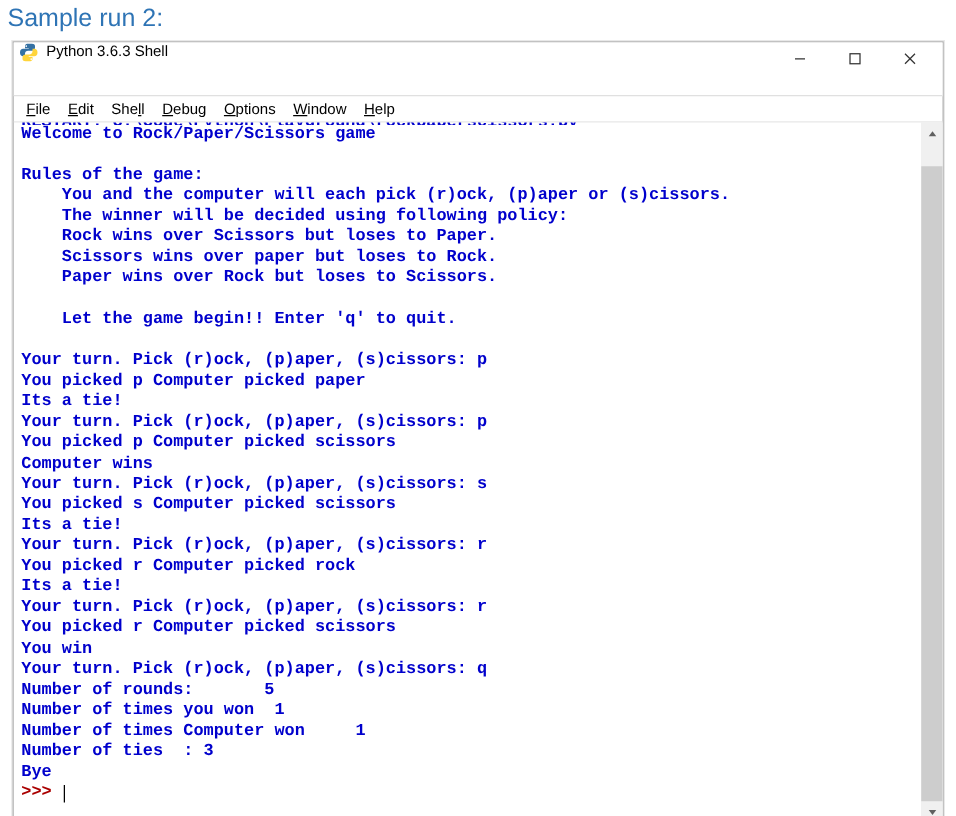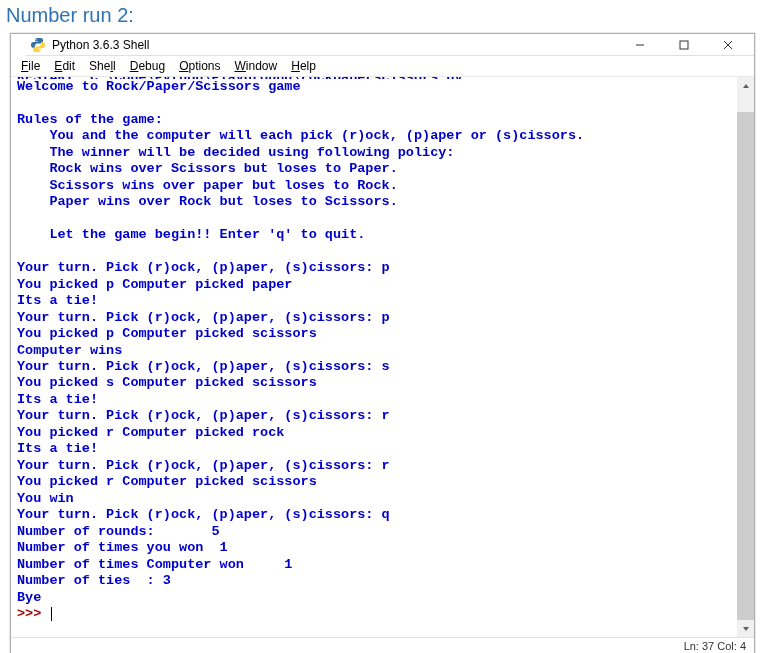--- a/index.html
+++ b/index.html
@@ -23,27 +23,25 @@
     }
     .window {
       border: 1px solid #b0b0b0;
       width: 745px;
       margin-left: 10px;
       background: #fff;
       box-shadow: 0 0 0 1px #e8e8e8;
     }
     .title-bar {
       display: flex;
-      align-items: center;
-      height: 22px;
+      height: 43px;
       padding: 0 4px;
       background: #fff;
       border-bottom: 1px solid #e0e0e0;
       font-size: 12px;
-      margin-left: 15px;
     }
     .title-bar .app-icon {
       width: 16px;
       height: 16px;
       margin-right: 6px;
       display: inline-flex;
       align-items: center;
       justify-content: center;
     }
     .title-bar .title-text {
@@ -146,21 +144,21 @@
       border-top: 1px solid #e0e0e0;
       font-size: 11px;
       padding: 2px 8px;
       background: #fff;
       color: #333;
     }
   </style>
 </head>
 <body>
 
-<div class="sample-heading">Number run 2:</div>
+<div class="sample-heading">Sample run 2:</div>
 
 <div class="window">
 
   <div class="title-bar">
     <span class="app-icon">
       <svg viewBox="0 0 16 16">
         <path d="M7.5 1C5 1 5 2.5 5 3v1.5h3V5H3.5C2 5 1 6 1 8s1 3 2.5 3H5v-2c0-1.5 1-2.5 2.5-2.5h3C12 6.5 13 5.5 13 4V3c0-1-.5-2-2.5-2h-3z" fill="#3571a3"></path>
         <circle cx="6" cy="2.8" r="0.7" fill="#fff"></circle>
         <path d="M8.5 15C11 15 11 13.5 11 13v-1.5H8V11h4.5C14 11 15 10 15 8s-1-3-2.5-3H11v2c0 1.5-1 2.5-2.5 2.5h-3C4 9.5 3 10.5 3 12v1c0 1 .5 2 2.5 2h3z" fill="#ffd43b"></path>
         <circle cx="10" cy="13.2" r="0.7" fill="#fff"></circle>

